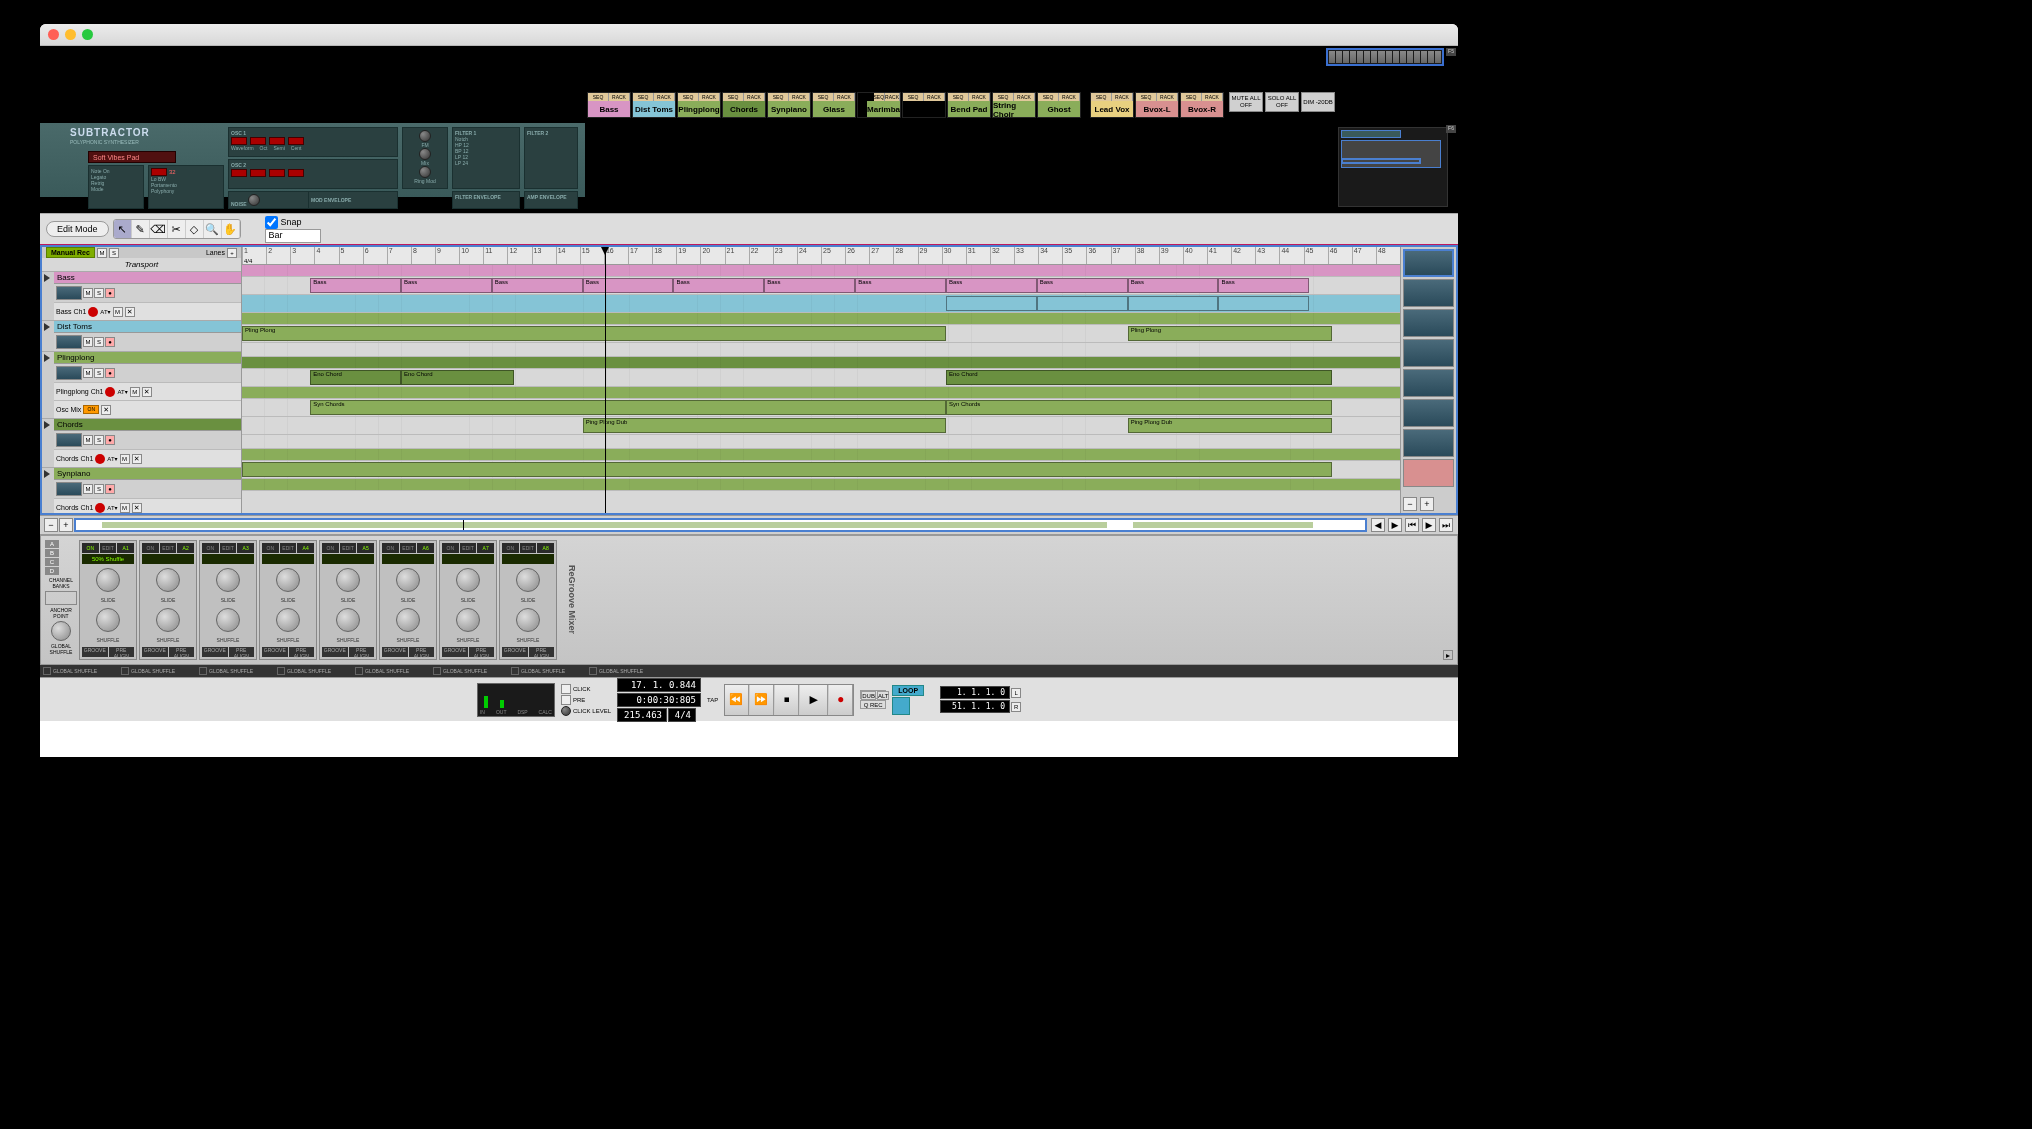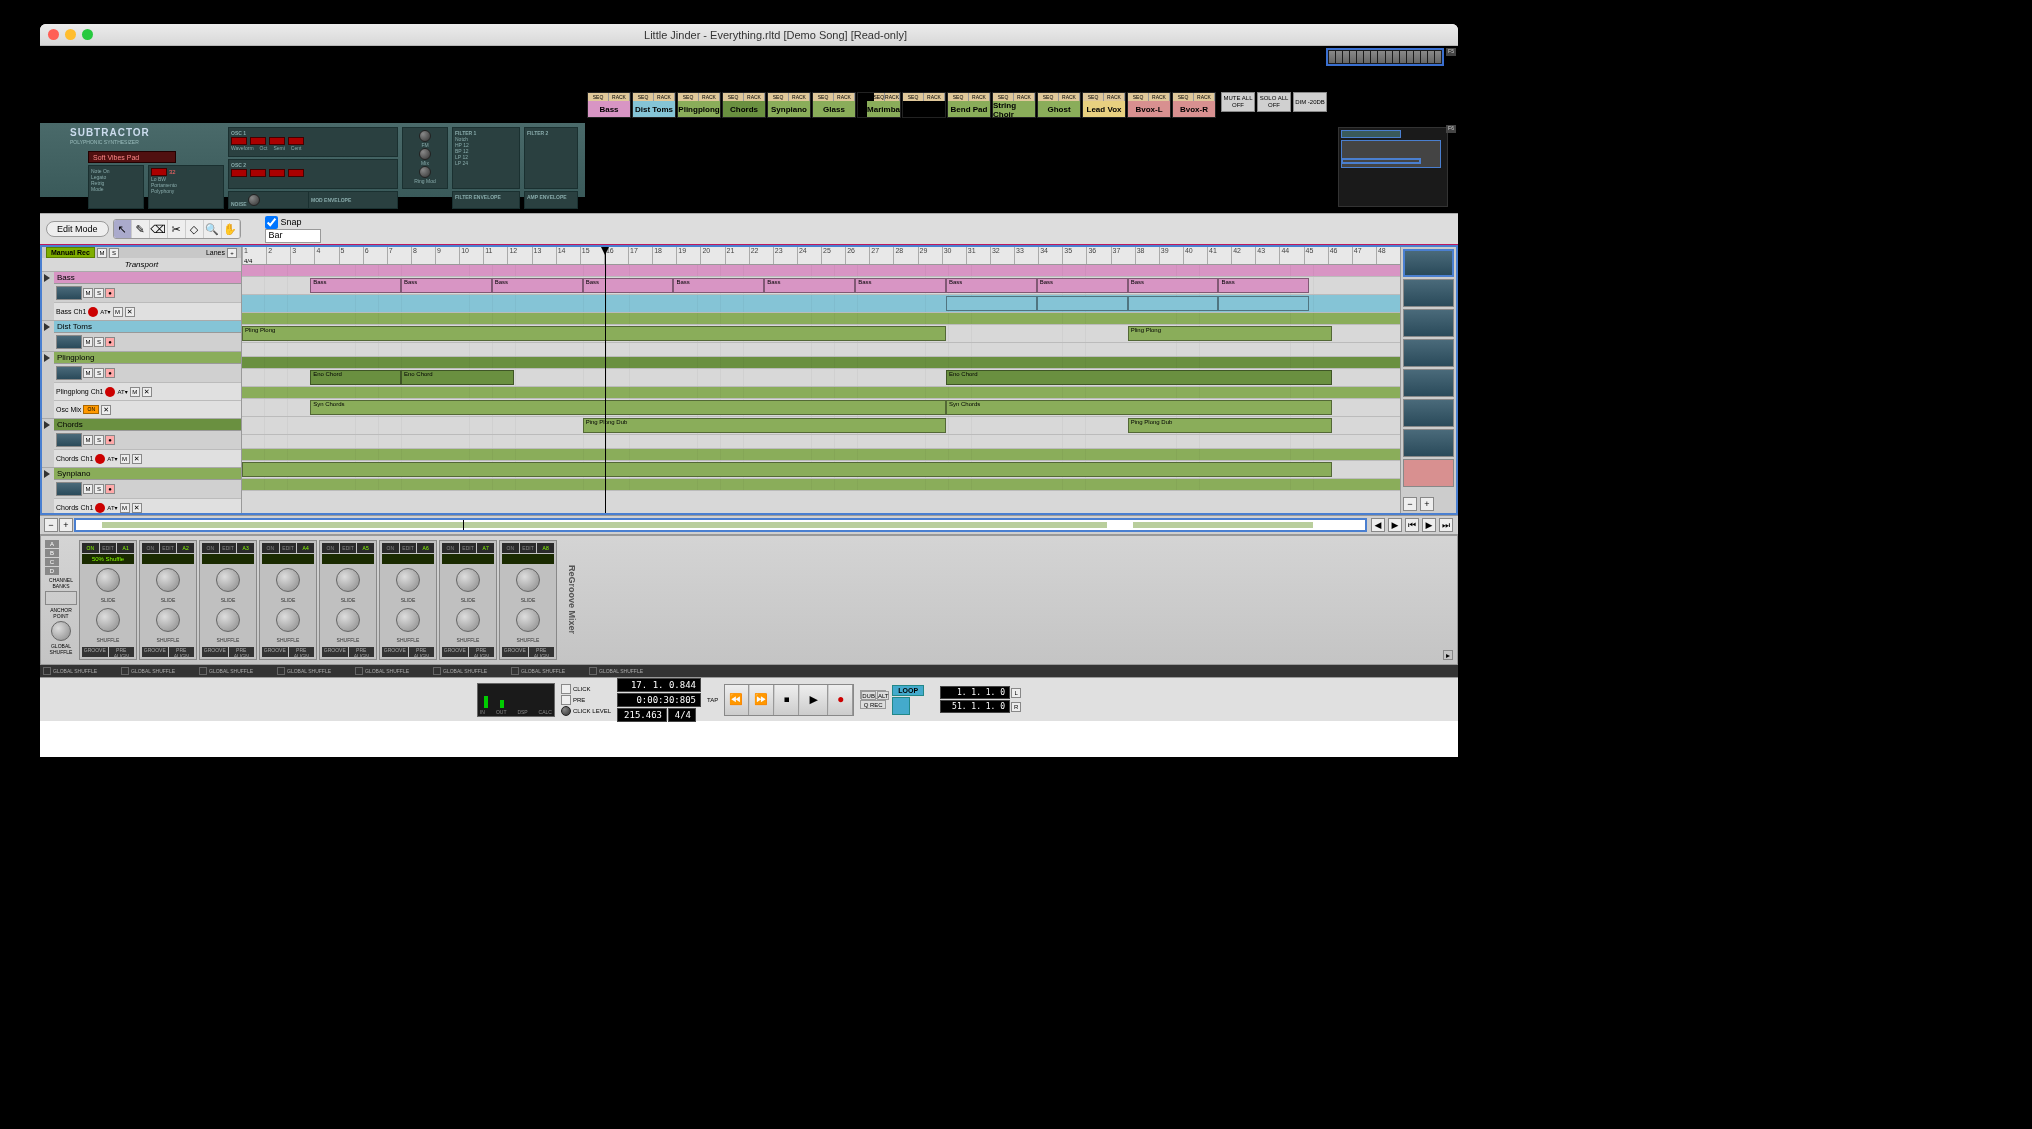--- a/index.html
+++ b/index.html
@@ -121,21 +121,20 @@
 <body>
 
 <div class="window">
 
   <div class="titlebar">
     <div class="traffic">
       <div class="tdot r"></div>
       <div class="tdot y"></div>
       <div class="tdot g"></div>
     </div>
-    <div class="title">Little Jinder - Everything.rltd [Demo Song] [Read-only]</div>
   </div>
 
   <div class="topstrip">
     <div class="mixer-chs">
       <div class="mch"></div>
         <div class="mch"></div>
         <div class="mch"></div>
         <div class="mch"></div>
       <div class="mch"></div>
         <div class="mch"></div>
@@ -228,21 +227,21 @@
           </div>
           <div class="ch-body" style="background:#8aad5a;">String Choir</div>
         </div>
         <div class="ch-btn" style="width: 44px;">
           <div class="ch-hdr">
             <div>SEQ</div>
             <div>RACK</div>
           </div>
           <div class="ch-body" style="background:#8aad5a;">Ghost</div>
         </div>
-        <div class="ch-btn" style="width: 44px;">
+        <div class="ch-btn" style="width: 44px; margin-left: 8px;">
           <div class="ch-hdr">
             <div>SEQ</div>
             <div>RACK</div>
           </div>
           <div class="ch-body" style="background:#e8d080;">Lead Vox</div>
         </div>
         <div class="ch-btn" style="width: 44px;">
           <div class="ch-hdr">
             <div>SEQ</div>
             <div>RACK</div>

